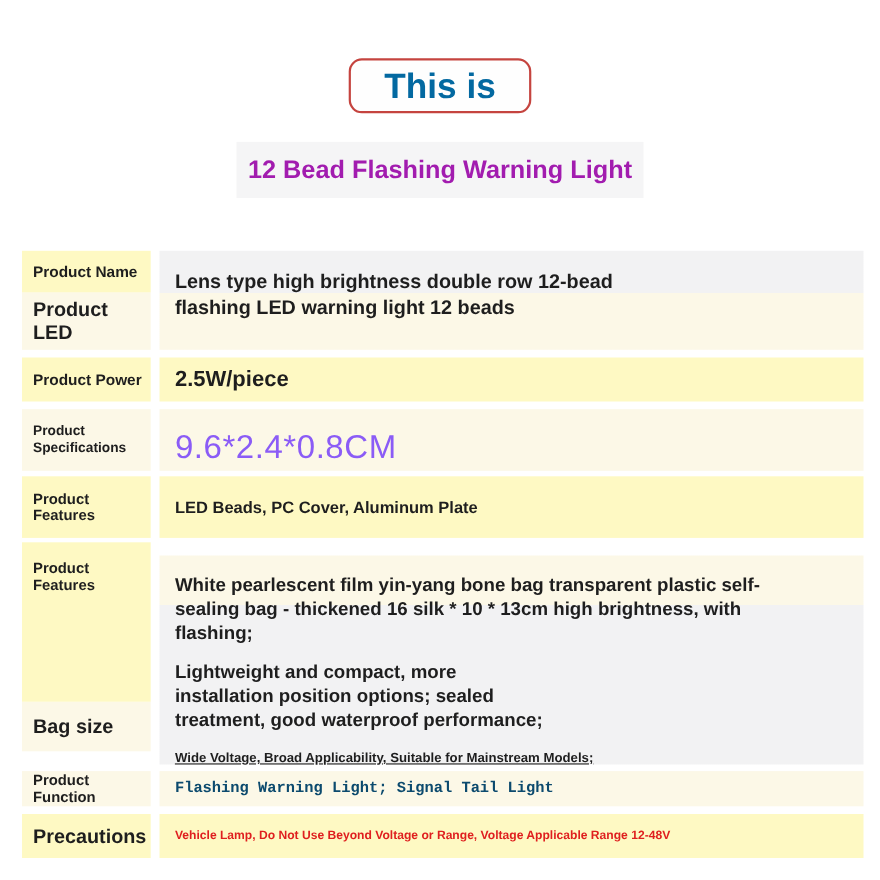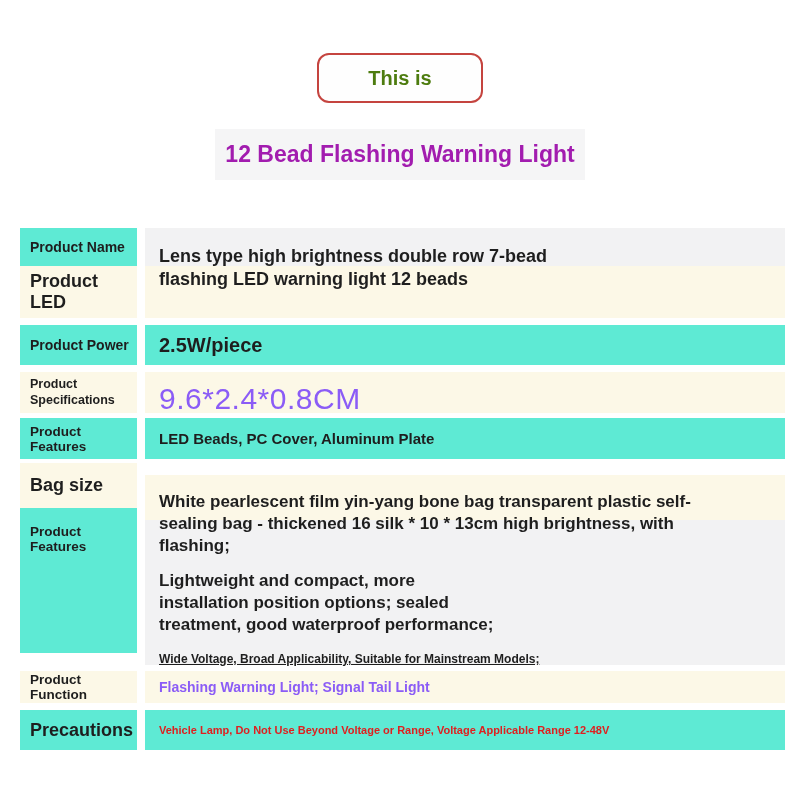--- a/index.html
+++ b/index.html
@@ -3,61 +3,61 @@
 <meta charset="utf-8">
 <style>
   * { margin: 0; padding: 0; box-sizing: border-box; }
   body { background: #ffffff; font-family: "Liberation Sans", sans-serif; color: #1e1e1e; }
   .page { width: 800px; height: 800px; position: relative; background: #ffffff; overflow: hidden; }
 
   
   .badge { margin: 53px auto 0; width: 166px; height: 50px;
            border: 2px solid #c5443f; border-radius: 12px; background: #fefefe;
            display: flex; align-items: center; justify-content: center; }
-  .badge-label { font-size: 20px; font-weight: bold; color: #4d7c0f; }
+  .badge-label { font-size: 32px; font-weight: bold; color: #0369a1; }
 
   
   .title-wrap { text-align: center; margin-top: 26px; }
   .title { display: inline-block; background: #f5f5f6; font-size: 23px; font-weight: bold;
            color: #a21caf; padding: 12px 10px; min-width: 360px; }
 
   
   .spec-table { margin: 48px 15px 0 20px; }
   .t-row, .t-group { display: flex; gap: 8px; }
   .t-left { width: 117px; flex: none; display: flex; align-items: center; padding-left: 10px; }
   .t-left-stack { width: 117px; flex: none; }
   .t-right { flex: 1; display: flex; align-items: center; padding-left: 14px; }
   .t-merged { flex: 1; }
   .cell { display: flex; align-items: center; padding-left: 10px; }
 
-  .bg-gray { background: #5eead4; }
+  .bg-gray { background: #fef9c3; }
   .bg-cream { background: #fcf8e7; }
 
   .grad-a { background: linear-gradient(to bottom, #f2f2f3 0, #f2f2f3 38px, #fcf8e7 38px); padding: 17px 16px 0 14px; }
   .grad-b { background: linear-gradient(to bottom, #fcf8e7 0, #fcf8e7 45px, #f2f2f3 45px); padding: 16px 22px 0 14px; }
 
   .label-lg  { font-size: 18px; font-weight: bold; }
   .label-md  { font-size: 14px; font-weight: bold; }
   .label-sm  { font-size: 13.5px; font-weight: bold; }
   .label-xs  { font-size: 12.5px; font-weight: bold; line-height: 1.25; }
 
   .value-lg    { font-size: 18px; font-weight: bold; line-height: 23px; }
   .value-power { font-size: 20px; font-weight: bold; }
   .value-specs { font-size: 30px; font-weight: normal; color: #8b5cf6; letter-spacing: 0.5px; margin-top: 13px; }
   .value-md    { font-size: 15px; font-weight: bold; }
   .value-b     { font-size: 17px; font-weight: bold; line-height: 22px; }
   .value-xs    { font-size: 12px; font-weight: bold; }
-  .value-red-sm { font-size: 14px; font-weight: bold; color: #8b5cf6; }
+  .value-red-sm { font-size: 14px; font-weight: bold; color: #0c4a6e; font-family: Liberation Mono, monospace; }
   .value-red    { font-size: 11px; font-weight: bold; color: #df1f1f; }
 
   .pre { white-space: pre-line; }
   .mt13 { margin-top: 13px; }
   .mt16 { margin-top: 16px; text-decoration: underline; }
 
-  .h38 { height: 38px; } .h40 { height: 40px; } .h43 { height: 41px; }
+  .h38 { height: 38px; } .h40 { height: 40px; } .h43 { height: 56px; }
   .h44 { height: 32px; } .h45 { height: 45px; } .h52 { height: 52px; }
   .h90 { height: 90px; } .h145 { height: 145px; } .h190 { height: 190px; margin-top: 12px; }
 
   .mb7 { margin-bottom: 7px; } .mb6 { margin-bottom: 6px; }
   .mb5 { margin-bottom: 5px; } .mb4 { margin-bottom: 4px; }
 
   .align-top { align-items: flex-start; padding-top: 16px; }
 </style>
 </head>
 <body>
@@ -73,21 +73,21 @@
   </div>
 
   <div class="spec-table">
 
     <div class="t-group mb7">
       <div class="t-left-stack">
         <div class="cell h38 bg-gray label-md">Product Name</div>
         <div class="cell h52 bg-cream label-lg">Product LED</div>
       </div>
       <div class="t-merged h90 grad-a">
-        <div class="value-lg pre">Lens type high brightness double row 7-bead
+        <div class="value-lg pre">Lens type high brightness double row 12-bead
 flashing LED warning light 12 beads</div>
       </div>
     </div>
 
     <div class="t-row mb7">
       <div class="t-left h40 bg-gray label-md">Product Power</div>
       <div class="t-right h40 bg-gray">
         <span class="value-power">2.5W/piece</span>
       </div>
     </div>
@@ -101,22 +101,22 @@
 
     <div class="t-row mb4">
       <div class="t-left h43 bg-gray label-sm">Product Features</div>
       <div class="t-right h43 bg-gray">
         <span class="value-md">LED Beads, PC Cover, Aluminum Plate</span>
       </div>
     </div>
 
     <div class="t-group mb6">
       <div class="t-left-stack">
+        <div class="cell h145 bg-gray label-sm align-top">Product Features</div>
         <div class="cell h45 bg-cream label-lg">Bag size</div>
-        <div class="cell h145 bg-gray label-sm align-top">Product Features</div>
       </div>
       <div class="t-merged h190 grad-b">
         <div class="value-b pre">White pearlescent film yin-yang bone bag transparent plastic self-
 sealing bag - thickened 16 silk * 10 * 13cm high brightness, with
 flashing;</div>
         <div class="value-b pre mt13">Lightweight and compact, more
 installation position options; sealed
 treatment, good waterproof performance;</div>
         <div class="value-xs mt16">Wide Voltage, Broad Applicability, Suitable for Mainstream Models;</div>
       </div>

